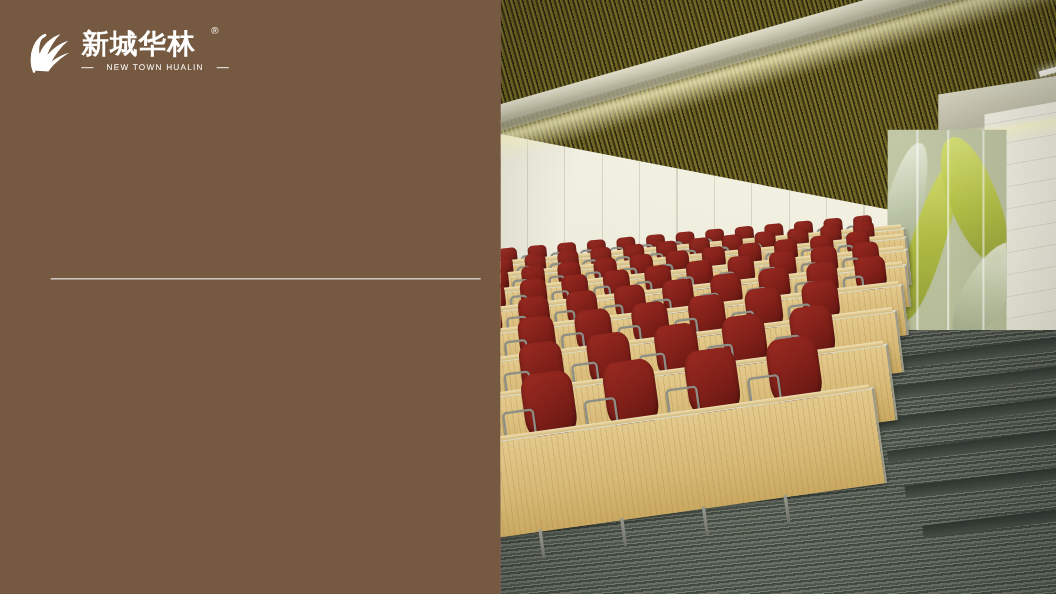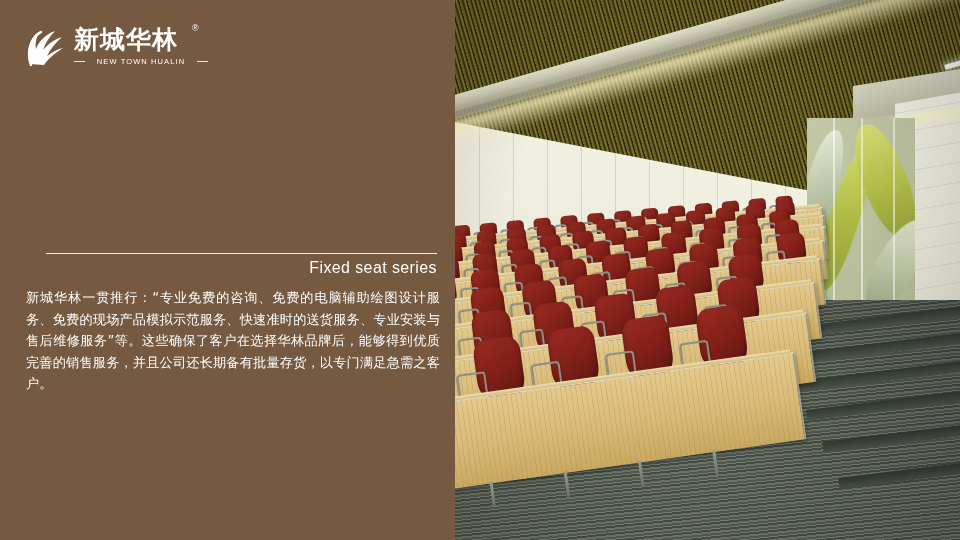--- a/index.html
+++ b/index.html
@@ -421,23 +421,21 @@
         <div class="logo-reg">®</div>
         <div class="logo-en-row">
           <span class="logo-en-dash"></span>
           <span class="logo-en">NEW TOWN HUALIN</span>
           <span class="logo-en-dash"></span>
         </div>
       </div>
     </div>
 
     <div class="title-rule"></div>
-    <div class="title-en">Fixed seat series</div>
-
-    <div class="body-copy">新城华林一贯推行：“专业免费的咨询、免费的电脑辅助绘图设计服务、免费的现场产品模拟示范服务、快速准时的送货服务、专业安装与售后维修服务”等。这些确保了客户在选择华林品牌后，能够得到优质完善的销售服务，并且公司还长期备有批量存货，以专门满足急需之客户。</div>
+
   </div>
 
   <div class="photo">
 
     <div class="ceiling"></div>
 
     <div class="ceil-light cl2"></div>
 
     <div class="wall-left"></div>
 

